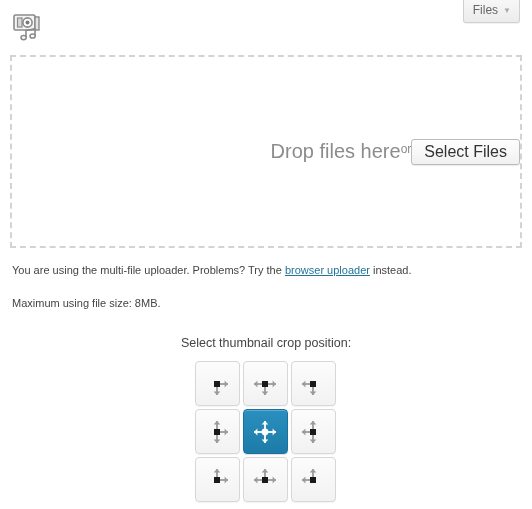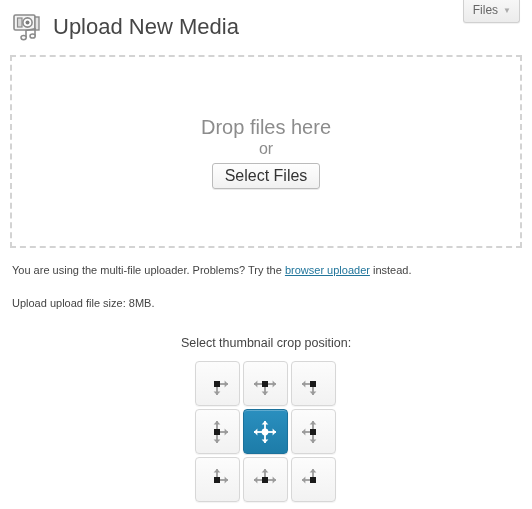--- a/index.html
+++ b/index.html
@@ -69,32 +69,32 @@
   }
 
   
   .drop-zone {
     position: relative;
     height: 193px;
     margin: 3px 0 0 0;
     border: 2px dashed #d3d3d3;
     background: #fff;
     display: flex;
-    flex-direction: column;
+    flex-direction: row;
     align-items: center;
-    justify-content: center;
+    justify-content: flex-end;
   }
   .drop-text {
     font-size: 20px;
     color: #8c8c8c;
     line-height: 24px;
     margin-bottom: 2px;
   }
   .drop-or {
-    font-size: 16px;
+    font-size: 12px;
     color: #8c8c8c;
     line-height: 16px;
     margin-bottom: 6px;
   }
   .select-files-button {
     display: inline-block;
     padding: 4px 12px 5px 12px;
     font-size: 16px;
     line-height: 15px;
     color: #333;
@@ -175,32 +175,31 @@
         <rect x="1" y="2" width="21" height="15" rx="1.5" fill="#f4f4f4" stroke="#8a8a8a" stroke-width="1.6"></rect>
         <rect x="4.5" y="5" width="4.5" height="9" fill="#d9d9d9" stroke="#8a8a8a" stroke-width="1.2"></rect>
         <circle cx="14.5" cy="9.5" r="4.6" fill="#ffffff" stroke="#8a8a8a" stroke-width="1.6"></circle>
         <circle cx="14.5" cy="9.5" r="2" fill="#7a7a7a"></circle>
         <rect x="22" y="4" width="4" height="13" fill="#e4e4e4" stroke="#8a8a8a" stroke-width="1.4"></rect>
         <path d="M13 17.5 L13 24.5 M13 17.5 L22 15.8 L22 22.8" fill="none" stroke="#8a8a8a" stroke-width="1.6" stroke-linecap="round"></path>
         <ellipse cx="10.6" cy="24.6" rx="2.6" ry="2.1" fill="#fafafa" stroke="#8a8a8a" stroke-width="1.5"></ellipse>
         <ellipse cx="19.6" cy="23" rx="2.6" ry="2.1" fill="#fafafa" stroke="#8a8a8a" stroke-width="1.5"></ellipse>
       </svg>
     </span>
-    <h1 class="page-title">Upload New Media</h1>
   </div>
 
   <div class="drop-zone">
     <div class="drop-text">Drop files here</div>
     <div class="drop-or">or</div>
     <button class="select-files-button">Select Files</button>
   </div>
 
   <p class="info-line"><span>You are using the multi-file uploader. Problems? Try the </span><a class="uploader-link">browser uploader</a><span> instead.</span></p>
 
-  <p class="info-line second">Upload upload file size: 8MB.</p>
+  <p class="info-line second">Maximum using file size: 8MB.</p>
 
   <div class="crop-section">
     <div class="crop-label">Select thumbnail crop position:</div>
     <div class="crop-grid" id="crop-grid">
         <button class="crop-cell">
           <svg viewBox="0 0 30 30" width="30" height="30" xmlns="http://www.w3.org/2000/svg">
             <line x1="15" y1="15" x2="26" y2="15" stroke="#9a9a9a" stroke-width="1.8"></line>
             <polygon points="26,15 22.6,11.6 22.6,18.4" fill="#9a9a9a"></polygon>
             <line x1="15" y1="15" x2="15" y2="26" stroke="#9a9a9a" stroke-width="1.8"></line>
             <polygon points="15,26 11.6,22.6 18.4,22.6" fill="#9a9a9a"></polygon>

